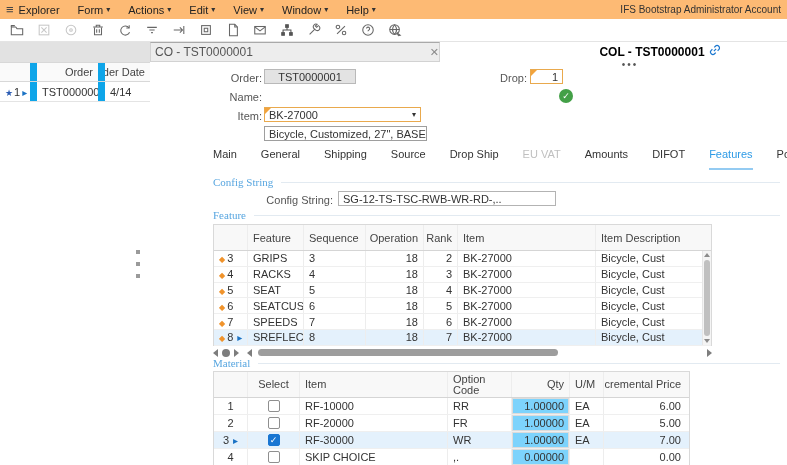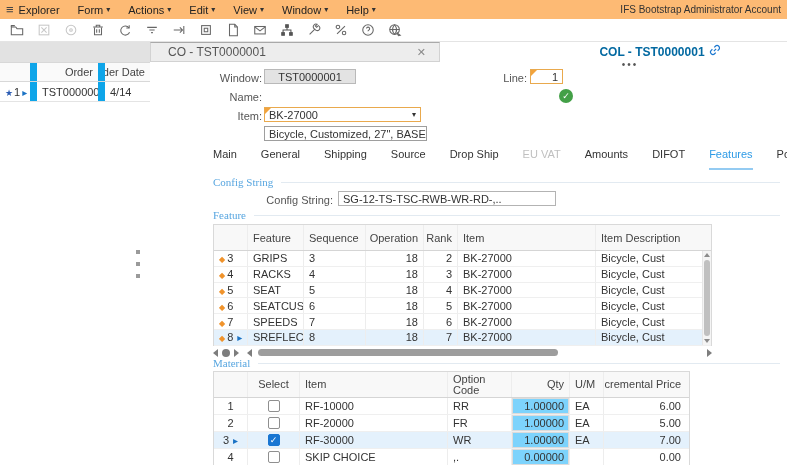--- a/index.html
+++ b/index.html
@@ -23,26 +23,26 @@
     border-bottom:1px solid #e4e4e4; background:#fff; }
   .tbtn { width:15px; height:15px; display:flex; align-items:center; justify-content:center; cursor:pointer; }
   .tbtn svg { width:14px; height:14px; stroke:#666; fill:none; stroke-width:1.2; }
   .tbtn.disabled svg { stroke:#c7c7c7; }
   .tbtn.dark svg { stroke:#555; fill:#555; }
   
   .tabstrip { position:absolute; top:42px; left:0; width:100%; height:20px; background:#fff; }
   .tab-filler { position:absolute; left:0; top:0; width:150px; height:20px; background:#e2e2e2; }
   .doc-tab { position:absolute; left:150px; top:0; width:290px; height:20px;
     background:#ededed; border:1px solid #d2d2d2; border-top:1px solid #a9a9a9;
-    display:flex; align-items:center; padding:0 13px; cursor:pointer; }
+    display:flex; align-items:center; padding:0 0; cursor:pointer; }
   .doc-tab-title { font-size:12px; color:#555; padding-left:4px; }
   .tab-close { margin-left:auto; color:#8a8a8a; font-size:11px; cursor:pointer; }
   .tab-close::before { content:"✕"; }
   .col-link { position:absolute; left:560px; top:2px; width:200px; text-align:center;
-    color:#0369a1; font-weight:bold; font-size:12px; cursor:pointer;
+    color:#000000; font-weight:bold; font-size:12px; cursor:pointer;
     display:flex; align-items:center; justify-content:center; gap:4px; }
   .link-icon svg { width:12px; height:12px; stroke:#1b77cf; fill:none; stroke-width:1.6; }
   .more-btn { position:absolute; left:612px; top:17px; width:36px; text-align:center;
     color:#555; cursor:pointer; letter-spacing:2px; font-size:10px; }
   .more-btn::before { content:"•••"; }
   
   .lp-header { position:absolute; left:0; top:62px; width:150px; height:20px; display:flex;
     background:#fafafa; border-top:1px solid #d8d8d8; border-bottom:1px solid #d8d8d8; }
   .lp-row { position:absolute; left:0; top:82px; width:150px; height:20px; display:flex;
     background:#fff; border-bottom:1px solid #e4e4e4; }
@@ -287,23 +287,23 @@
     </div>
     <div class="lp-c lp-c1">TST0000001</div>
     <div class="lp-c lp-c2">4/14</div>
   </div>
   <div class="splitter">
       <i></i>
       <i></i>
       <i></i>
     </div>
 
-  <div class="flabel" style="left:200px;top:72px;width:62px;">Window:</div>
+  <div class="flabel" style="left:200px;top:72px;width:62px;">Order:</div>
   <div class="ffield" style="left:264px;top:69px;width:92px;justify-content:center;">TST0000001</div>
-  <div class="flabel" style="left:494px;top:72px;width:33px;">Line:</div>
+  <div class="flabel" style="left:494px;top:72px;width:33px;">Drop:</div>
   <div class="ffield editable corner" style="left:530px;top:69px;width:33px;justify-content:flex-end;">1</div>
   <div class="flabel" style="left:200px;top:91px;width:62px;">Name:</div>
   <div class="check-ok"></div>
   <div class="flabel" style="left:200px;top:110px;width:62px;">Item:</div>
   <div class="ffield editable corner" style="left:264px;top:107px;width:157px;">
     <span>BK-27000</span>
     <span class="combo-caret"></span>
   </div>
   <div class="ffield" style="left:264px;top:126px;width:163px;background:#fff;border-color:#9e9e9e;">Bicycle, Customized, 27", BASE-MODULE</div>
 

